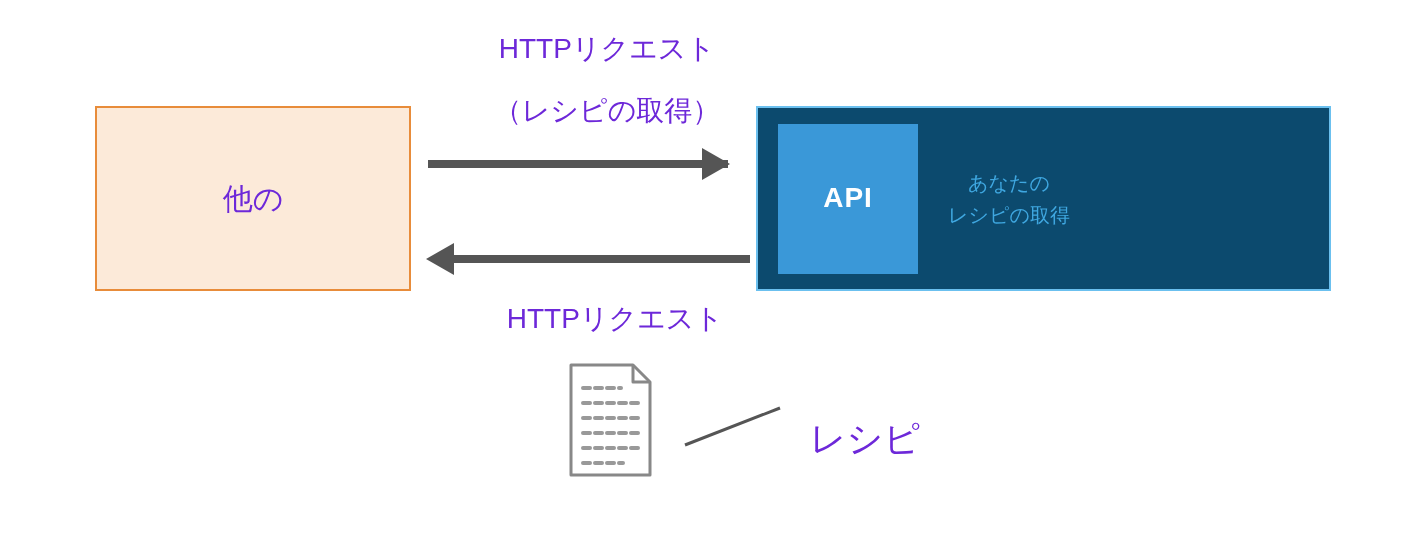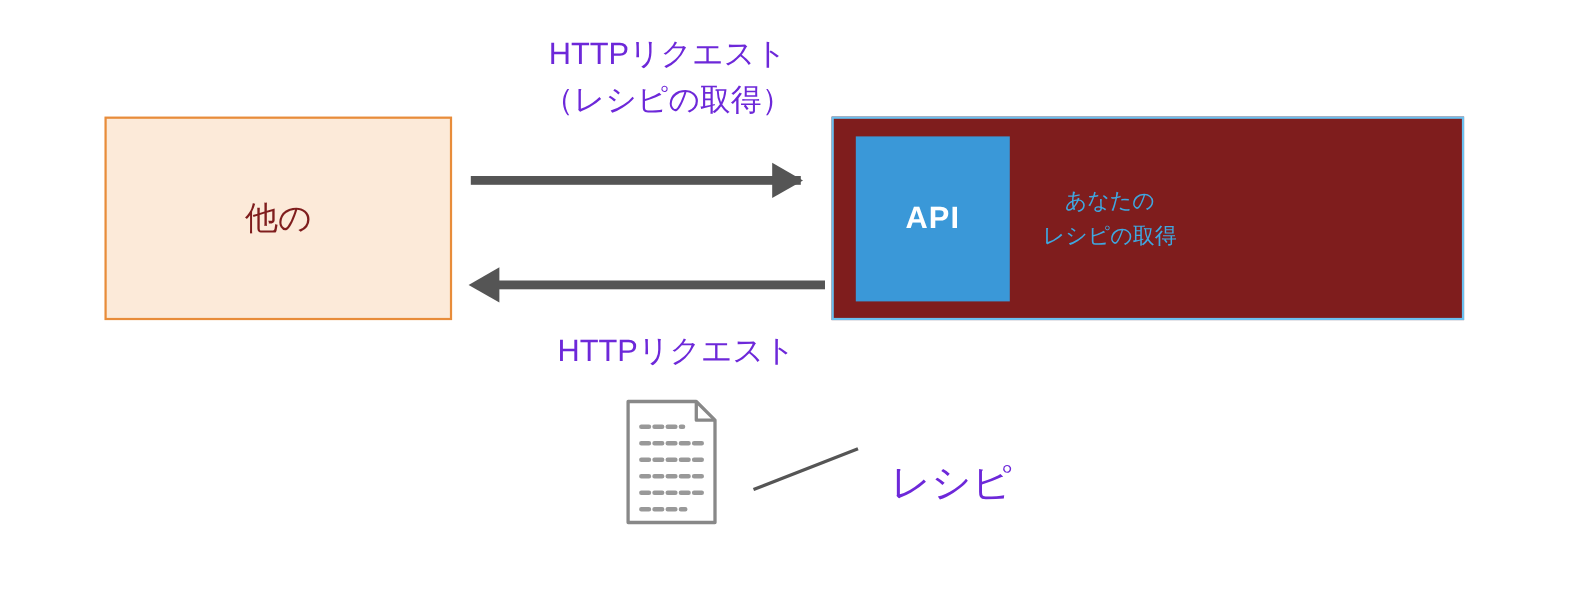--- a/index.html
+++ b/index.html
@@ -19,28 +19,28 @@
       font-size: 30px;
       line-height: 1.6;
     }
     .box-left {
       left: 95px;
       top: 106px;
       width: 316px;
       height: 185px;
       background: #fcead9;
       border: 2px solid #e88c3a;
-      color: #7f1d1d;
+      color: #6d28d9;
     }
     .box-right {
       left: 756px;
       top: 106px;
       width: 575px;
       height: 185px;
-      background: #7f1d1d;
+      background: #0c4a6e;
       border: 2px solid #6bc0ef;
       color: #3fa7e0;
       flex-direction: row;
       gap: 30px;
       justify-content: flex-start;
       padding-left: 20px;
     }
     .api-badge {
       width: 140px;
       height: 150px;
@@ -61,21 +61,21 @@
       line-height: 1.6;
     }
     .label {
       position: absolute;
       color: #6d28d9;
       font-size: 28px;
       text-align: center;
       width: 300px;
     }
     .label-top1 { left: 447px; top: 30px; width: 320px; }
-    .label-top2 { left: 447px; top: 72px; width: 320px; }
+    .label-top2 { left: 447px; top: 92px; width: 320px; }
     .label-bottom { left: 455px; top: 300px; width: 320px; }
     .label-recipe { left: 790px; top: 415px; width: 150px; font-size: 36px; }
     .arrow {
       position: absolute;
       background: #555;
     }
     .arrow-right {
       left: 428px;
       top: 160px;
       width: 300px;

